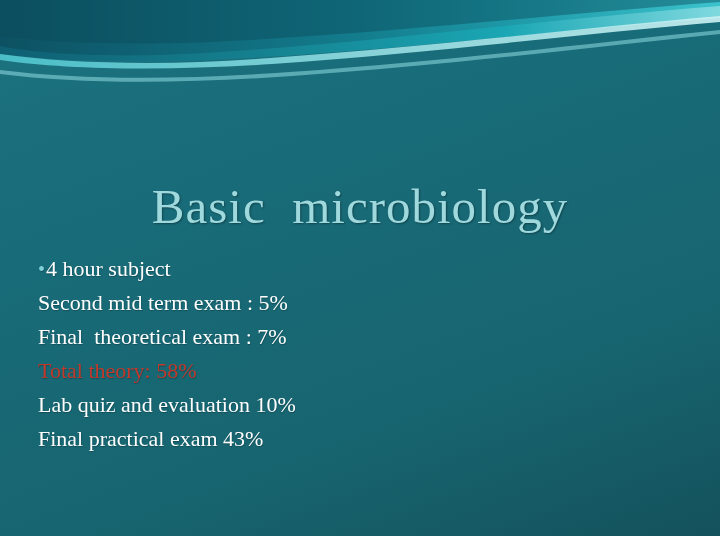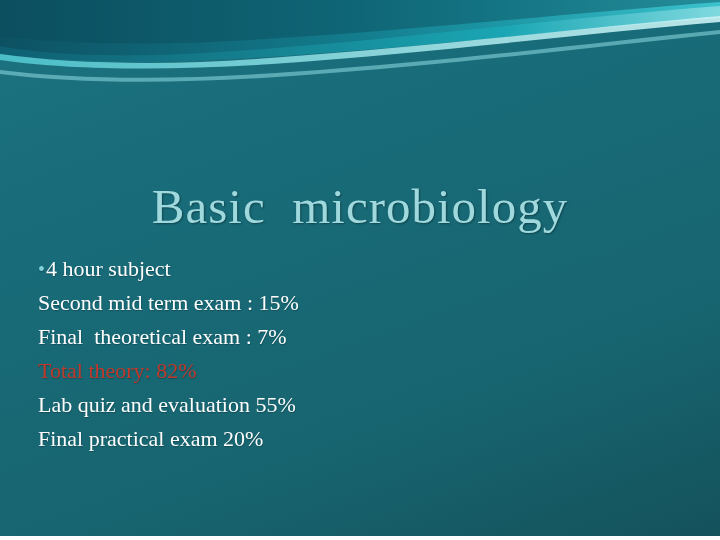--- a/index.html
+++ b/index.html
@@ -97,20 +97,20 @@
       <path d="M0,54 C70,64 170,66 270,58 C440,46 580,28 720,16 L720,22 C580,34 440,52 272,64 C170,71 68,70 0,60 Z" fill="url(#g3)" opacity="0.9"></path>
       <path d="M0,70 C80,80 180,80 290,72 C460,60 600,42 720,30 L720,34 C600,46 460,64 292,76 C180,84 78,84 0,74 Z" fill="#8fdde3" opacity="0.55"></path>
       <path d="M0,36 C60,44 150,46 250,40 C420,30 560,14 720,2 L720,0 L0,0 Z" fill="#0b4b5b" opacity="0.45"></path>
     </svg>
   </div>
 
   <div class="title">Basic  microbiology</div>
 
   <div class="body-list">
     <div class="line"><span class="bullet">•</span><span>4 hour subject</span></div>
-    <div class="line"><span>Second mid term exam : 15%</span></div>
+    <div class="line"><span>Second mid term exam : 5%</span></div>
     <div class="line"><span>Final  theoretical exam : 7%</span></div>
-    <div class="line"><span class="highlight">Total theory: 82%</span></div>
-    <div class="line"><span>Lab quiz and evaluation 55%</span></div>
-    <div class="line"><span>Final practical exam 20%</span></div>
+    <div class="line"><span class="highlight">Total theory: 58%</span></div>
+    <div class="line"><span>Lab quiz and evaluation 10%</span></div>
+    <div class="line"><span>Final practical exam 43%</span></div>
   </div>
 
 </div>
 
 </body></html>

